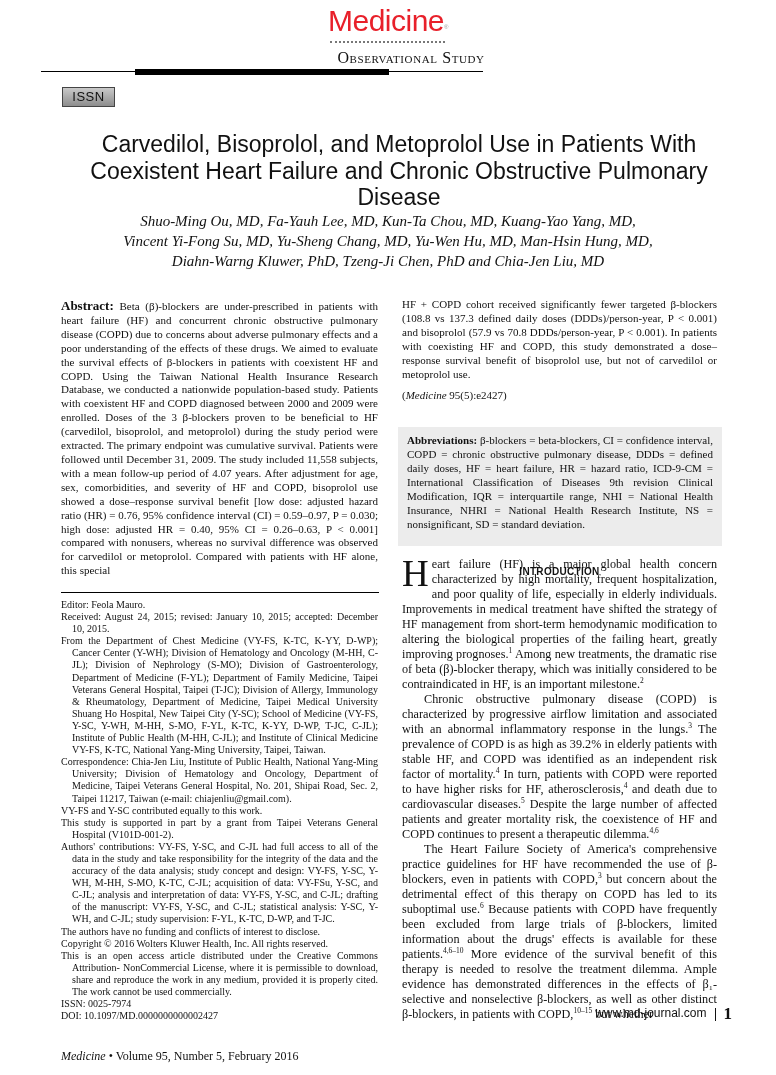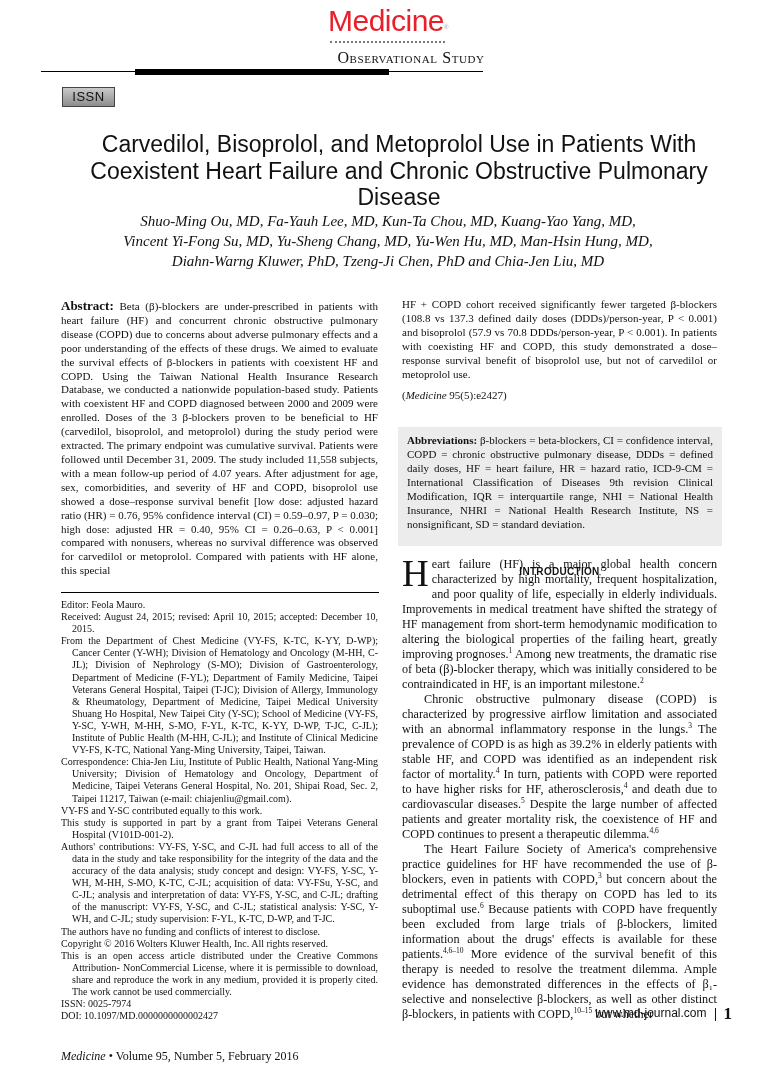--- a/index.html
+++ b/index.html
@@ -86,21 +86,21 @@
 
 <div class="abbrev-box">
   <b>Abbreviations:</b>
   <span>β-blockers = beta-blockers, CI = confidence interval, COPD = chronic obstructive pulmonary disease, DDDs = defined daily doses, HF = heart failure, HR = hazard ratio, ICD-9-CM = International Classification of Diseases 9th revision Clinical Modification, IQR = interquartile range, NHI = National Health Insurance, NHRI = National Health Research Institute, NS = nonsignificant, SD = standard deviation.</span>
 </div>
 
 <div class="sep-line"></div>
 
 <div class="col col-left front-notes">
   <p>Editor: Feola Mauro.</p>
-  <p>Received: August 24, 2015; revised: April 10, 2015; accepted: December 10, 2015.</p>
+  <p>Received: August 24, 2015; revised: January 10, 2015; accepted: December 10, 2015.</p>
   <p>From the Department of Chest Medicine (VY-FS, K-TC, K-YY, D-WP); Cancer Center (Y-WH); Division of Hematology and Oncology (M-HH, C-JL); Division of Nephrology (S-MO); Division of Gastroenterology, Department of Medicine (F-YL); Department of Family Medicine, Taipei Veterans General Hospital, Taipei (T-JC); Division of Allergy, Immunology &amp; Rheumatology, Department of Medicine, Taipei Medical University Shuang Ho Hospital, New Taipei City (Y-SC); School of Medicine (VY-FS, Y-SC, Y-WH, M-HH, S-MO, F-YL, K-TC, K-YY, D-WP, T-JC, C-JL); Institute of Public Health (M-HH, C-JL); and Institute of Clinical Medicine VY-FS, K-TC, National Yang-Ming University, Taipei, Taiwan.</p>
   <p>Correspondence: Chia-Jen Liu, Institute of Public Health, National Yang-Ming University; Division of Hematology and Oncology, Department of Medicine, Taipei Veterans General Hospital, No. 201, Shipai Road, Sec. 2, Taipei 11217, Taiwan (e-mail: chiajenliu@gmail.com).</p>
   <p>VY-FS and Y-SC contributed equally to this work.</p>
   <p>This study is supported in part by a grant from Taipei Veterans General Hospital (V101D-001-2).</p>
   <p>Authors' contributions: VY-FS, Y-SC, and C-JL had full access to all of the data in the study and take responsibility for the integrity of the data and the accuracy of the data analysis; study concept and design: VY-FS, Y-SC, Y-WH, M-HH, S-MO, K-TC, C-JL; acquisition of data: VY-FSu, Y-SC, and C-JL; analysis and interpretation of data: VY-FS, Y-SC, and C-JL; drafting of the manuscript: VY-FS, Y-SC, and C-JL; statistical analysis: Y-SC, Y-WH, and C-JL; study supervision: F-YL, K-TC, D-WP, and T-JC.</p>
   <p>The authors have no funding and conflicts of interest to disclose.</p>
   <p>Copyright © 2016 Wolters Kluwer Health, Inc. All rights reserved.</p>
   <p>This is an open access article distributed under the Creative Commons Attribution- NonCommercial License, where it is permissible to download, share and reproduce the work in any medium, provided it is properly cited. The work cannot be used commercially.</p>
   <p>ISSN: 0025-7974</p>
   <p>DOI: 10.1097/MD.0000000000002427</p>

